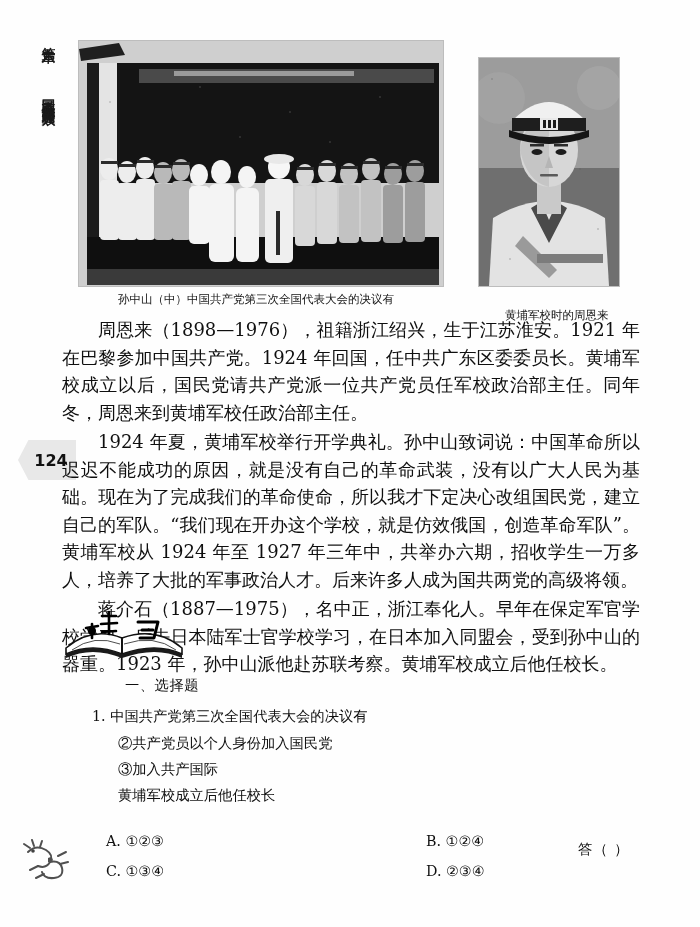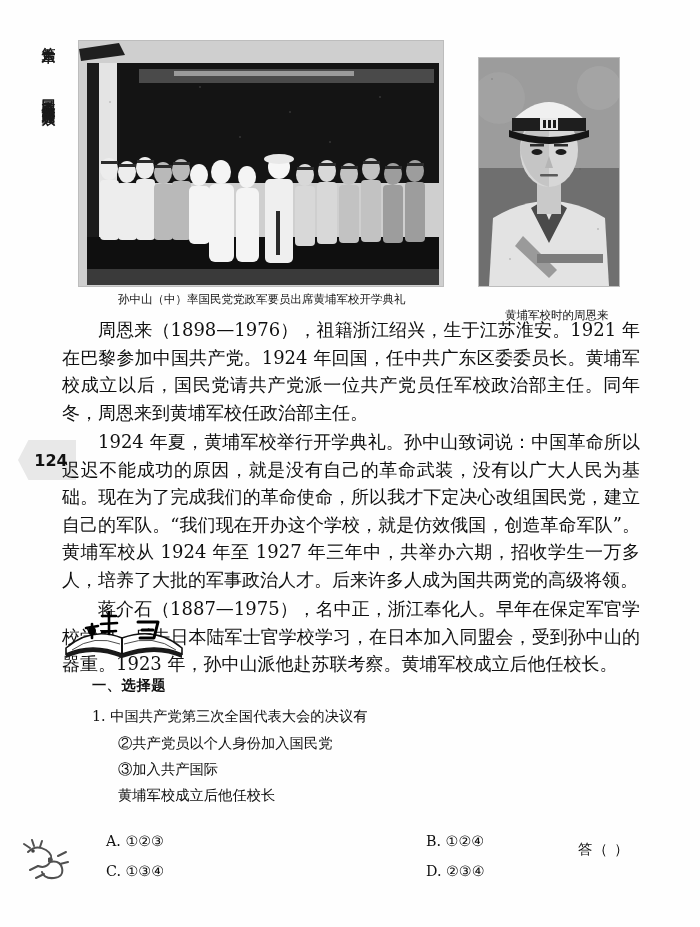--- a/index.html
+++ b/index.html
@@ -120,23 +120,24 @@
     position: absolute;
     left: 92px;
     top: 676px;
     width: 548px;
     font-family: "DejaVu Serif", "Liberation Serif", serif;
     font-size: 14.3px;
     color: #0f0f0f;
   }
   #section-heading {
     font-size: 14.3px;
-    font-weight: bold;
+    font-weight: normal;
     margin-bottom: 8px;
     letter-spacing: 0.5px;
+    margin-left: 33px;
   }
   .question-stem {
     line-height: 26px;
     margin-bottom: 1px;
   }
   .sub-option {
     line-height: 26px;
     padding-left: 26px;
   }
   #choice-grid {
@@ -266,21 +267,21 @@
       <g fill="#777" opacity="0.25">
         <rect x="30" y="60" width="2" height="2"></rect>
           <rect x="120" y="45" width="2" height="2"></rect>
         <rect x="210" y="70" width="2" height="2"></rect>
           <rect x="300" y="55" width="2" height="2"></rect>
         <rect x="160" y="95" width="2" height="2"></rect>
           <rect x="250" y="100" width="2" height="2"></rect>
       </g>
     </svg>
   </div>
-  <div class="caption" id="caption-group">孙中山（中）率国民党党政军要员出席黄埔军校开学典礼</div>
+  <div class="caption" id="caption-group">孙中山（中）中国共产党第三次全国代表大会的决议有</div>
 
   <div class="photo" id="photo-portrait">
     <svg viewBox="0 0 140 228" preserveAspectRatio="none">
       <rect x="0" y="0" width="140" height="228" fill="#8d8d8d"></rect>
 
       <rect x="0" y="0" width="140" height="120" fill="#9c9c9c"></rect>
       <rect x="0" y="110" width="140" height="118" fill="#6f6f6f"></rect>
       <circle cx="20" cy="40" r="26" fill="#a8a8a8" opacity="0.5"></circle>
       <circle cx="120" cy="30" r="22" fill="#b0b0b0" opacity="0.45"></circle>
 

